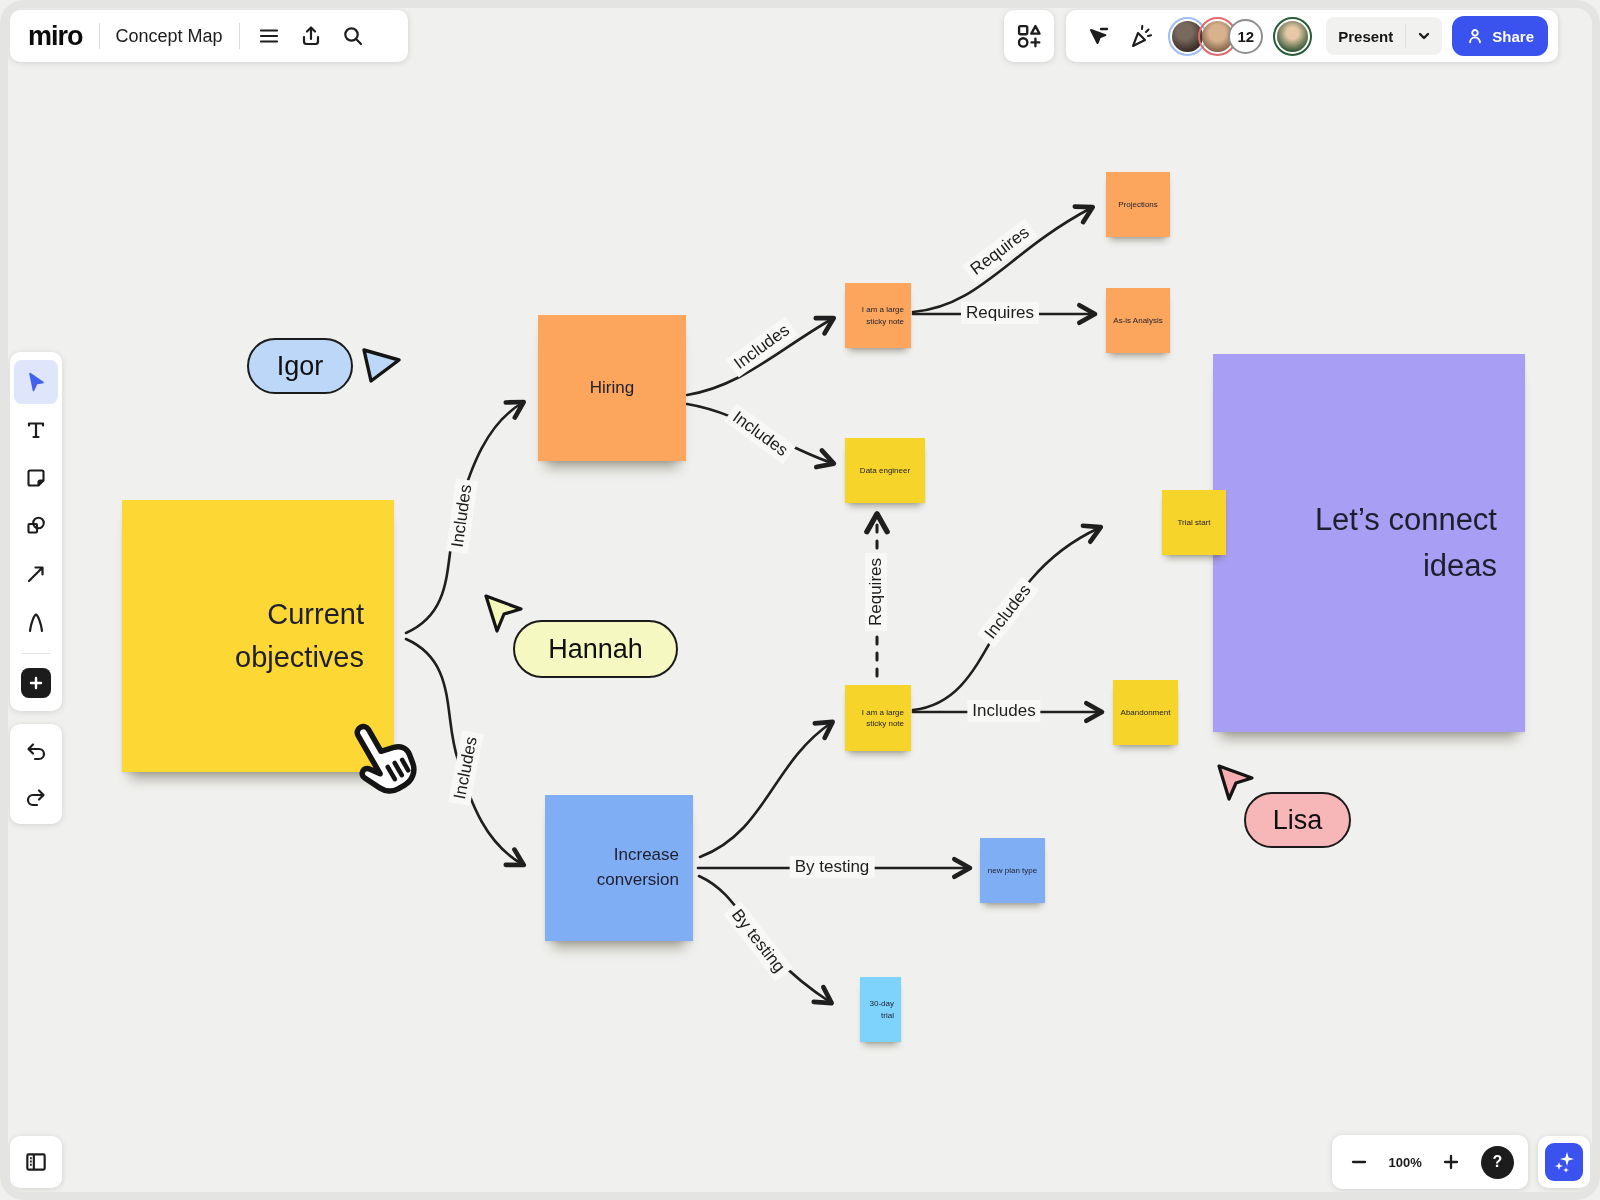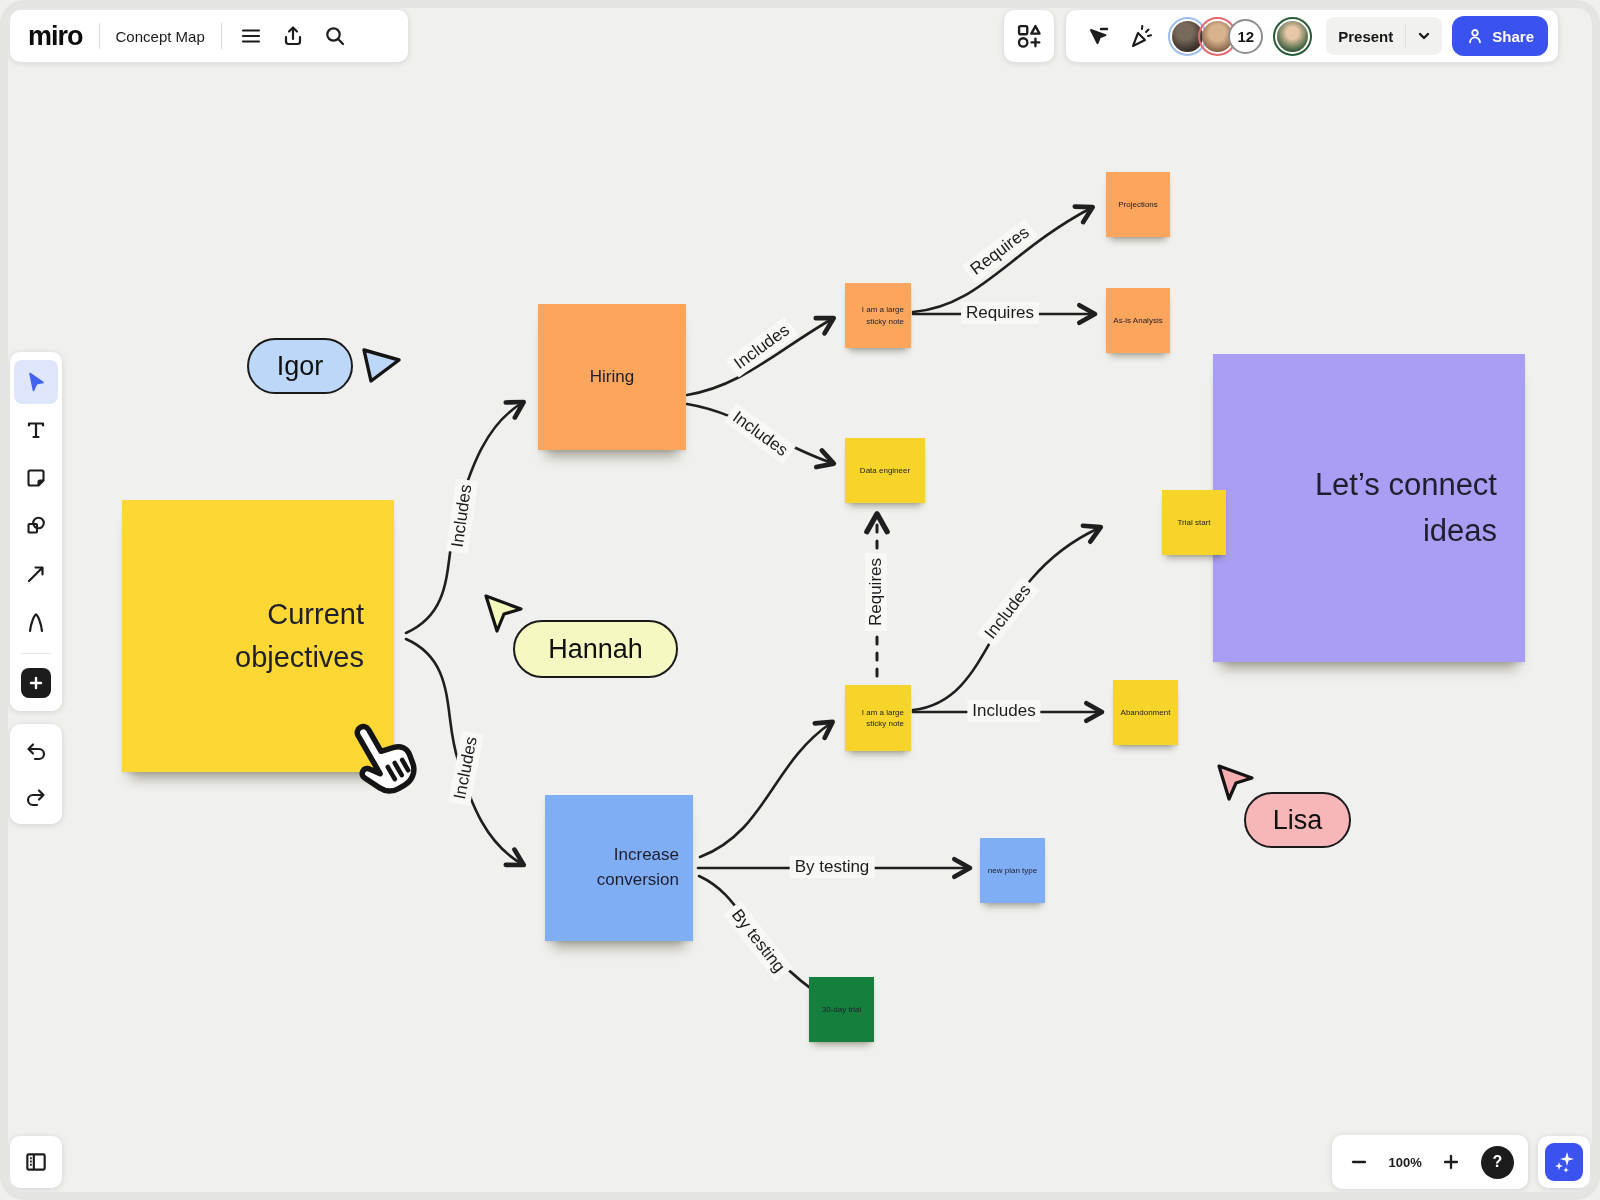--- a/index.html
+++ b/index.html
@@ -6,21 +6,21 @@
     font-family:"Liberation Sans", sans-serif; background:#e4e4e2;}
   .stage{position:absolute;inset:0;background:#f0f0ee;overflow:hidden;}
   .frame{position:absolute;inset:0;border:8px solid #e4e4e2;border-radius:24px;pointer-events:none;z-index:60;}
 
   .panel{position:absolute;background:#fff;border-radius:10px;box-shadow:0 1px 6px rgba(0,0,0,.13);z-index:40;}
 
   
   .header{left:10px;top:10px;height:52px;width:398px;display:flex;align-items:center;padding:0 18px;box-sizing:border-box;gap:16px;}
   .logo{font-weight:800;font-size:27px;letter-spacing:-1px;color:#0b0b0b;}
   .vdiv{width:1px;height:26px;background:#dcdcda;}
-  .board-title{font-size:15px;color:#1b1b1b;white-space:nowrap;}
+  .board-title{font-size:18px;color:#1b1b1b;white-space:nowrap;}
   .hicon{width:26px;height:26px;display:flex;align-items:center;justify-content:center;cursor:pointer;}
 
   
   .widgets-btn{left:1004px;top:10px;width:50px;height:52px;display:flex;align-items:center;justify-content:center;}
   .topbar{left:1066px;top:10px;width:492px;height:52px;display:flex;align-items:center;padding:0 10px;box-sizing:border-box;}
   .tbicon{width:30px;height:30px;display:flex;align-items:center;justify-content:center;margin:0 8px;}
   .avatars{display:flex;align-items:center;margin-left:6px;}
   .avatar{width:31px;height:31px;border-radius:50%;padding:2px;background-clip:content-box;box-sizing:content-box;}
   .avatar+.avatar{margin-left:-9px;}
   .av1{border:2.5px solid #9cbdf2;background-image:radial-gradient(circle at 42% 36%,#79695c 0 26%,#2c241f 72%);background-clip:content-box;}
@@ -89,27 +89,27 @@
       <path d="M913,712 L1100,712" marker-end="url(#arw)"></path>
       <path d="M698,868 L968,868" marker-end="url(#arw)"></path>
       <path d="M699,876 C747,898 744,946 830,1002" marker-end="url(#arw)"></path>
       <path d="M700,857 C766,832 772,763 831,723" marker-end="url(#arw)"></path>
     </g>
   </svg>
 
   <div class="note note-lg sh-lg" style="left:122px;top:500px;width:272px;height:272px;background:#fdd834;">
       <span>Current objectives</span>
     </div>
-  <div class="note note-md sh-lg" style="left:538px;top:304px;width:148px;height:146px;background:#fba65c;">
+  <div class="note note-md sh-lg" style="left:538px;top:315px;width:148px;height:146px;background:#fba65c;">
       <span>Hiring</span>
     </div>
   <div class="note note-md sh-lg" style="left:545px;top:795px;width:148px;height:146px;background:#80aef5;">
       <span>Increase conversion</span>
     </div>
-  <div class="note note-xl sh-lg" style="left:1213px;top:354px;width:312px;height:308px;background:#a89ef4;">
+  <div class="note note-xl sh-lg" style="left:1213px;top:354px;width:312px;height:378px;background:#a89ef4;">
       <span>Let’s connect ideas</span>
     </div>
 
   <div class="note note-sm sh-sm" style="left:845px;top:283px;width:66px;height:65px;background:#fba65c;">
       <span>I am a large sticky note</span>
     </div>
   <div class="note note-sm sh-sm" style="left:1106px;top:172px;width:64px;height:65px;background:#fba65c;">
       <span>Projections</span>
     </div>
   <div class="note note-sm sh-sm" style="left:1106px;top:288px;width:64px;height:65px;background:#fba65c;">
@@ -123,21 +123,21 @@
     </div>
   <div class="note note-sm sh-sm" style="left:1162px;top:490px;width:64px;height:65px;background:#f7d42a;">
       <span>Trial start</span>
     </div>
   <div class="note note-sm sh-sm" style="left:1113px;top:680px;width:65px;height:65px;background:#f7d42a;">
       <span>Abandonment</span>
     </div>
   <div class="note note-sm sh-sm" style="left:980px;top:838px;width:65px;height:65px;background:#80aef5;">
       <span>new plan type</span>
     </div>
-  <div class="note note-sm sh-sm" style="left:809px;top:977px;width:65px;height:65px;background:#15803d;">
+  <div class="note note-sm sh-sm" style="left:860px;top:977px;width:41px;height:65px;background:#7dd3fc;">
       <span>30-day trial</span>
     </div>
 
   <div class="edge-label" style="left:462px;top:516px;--r:-82deg">Includes</div>
   <div class="edge-label" style="left:466px;top:768px;--r:-79deg">Includes</div>
   <div class="edge-label" style="left:762px;top:347px;--r:-36deg">Includes</div>
   <div class="edge-label" style="left:760px;top:434px;--r:36deg">Includes</div>
   <div class="edge-label" style="left:1000px;top:251px;--r:-37deg">Requires</div>
   <div class="edge-label" style="left:1000px;top:313px;--r:0deg">Requires</div>
   <div class="edge-label" style="left:876px;top:592px;--r:-90deg">Requires</div>

